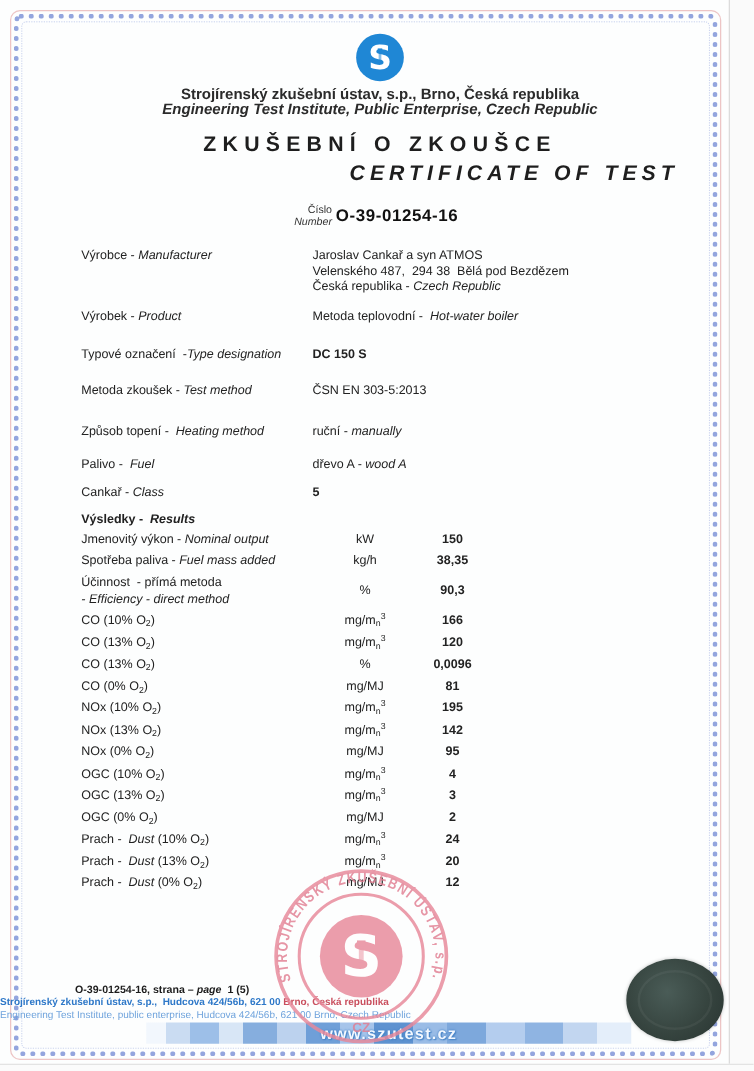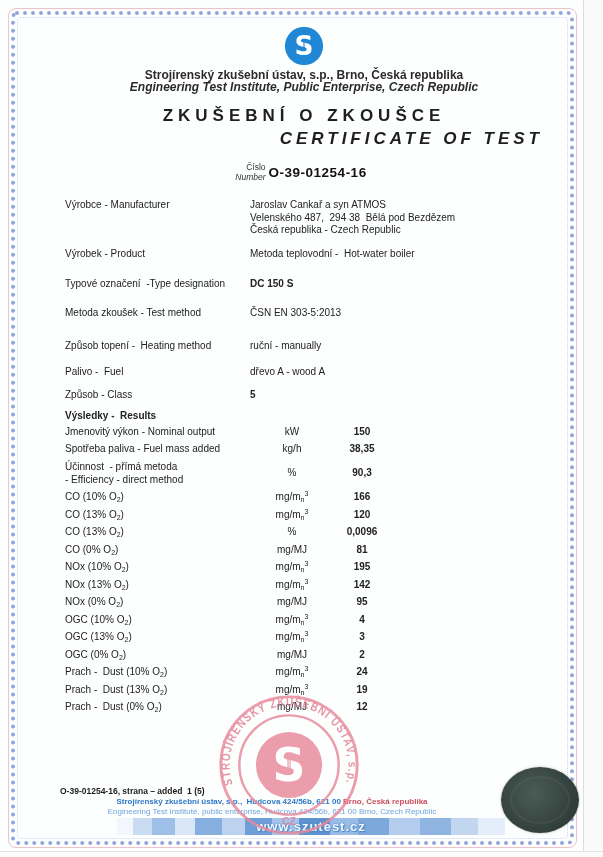--- a/index.html
+++ b/index.html
@@ -31,21 +31,21 @@
 
   #fields{margin-top:17px;}
   .field{display:grid;grid-template-columns:185px 1fr;font-size:10px;line-height:12.5px;}
   .field:nth-child(1){margin-bottom:11px;}
   .field:nth-child(2){margin-bottom:18px;}
   .field:nth-child(3){margin-bottom:16px;}
   .field:nth-child(4){margin-bottom:21px;}
   .field:nth-child(5){margin-bottom:13px;}
   .field:nth-child(6){margin-bottom:11px;}
   .field:nth-child(7){margin-bottom:8px;}
-  .it{}
+  .it{font-style:italic;}
   .b{font-weight:bold;}
   .fvals span{white-space:pre-wrap;}
   .fval-line{white-space:pre-wrap;}
 
   .results-head{font-size:10px;font-weight:bold;margin-bottom:4px;}
   .rrow{display:grid;grid-template-columns:192px 70px 70px;font-size:10px;line-height:13px;margin-bottom:4.5px;align-items:center;}
   .rlabel{white-space:pre-wrap;}
   .runit{text-align:center;}
   .rvalue{text-align:center;font-weight:bold;}
   sub{font-size:7px;vertical-align:-2px;line-height:0;}
@@ -54,21 +54,21 @@
   
   .stamp{position:absolute;left:216px;top:692px;width:146px;height:146px;opacity:.82;z-index:5;}
   
   .seal{position:absolute;left:501px;top:767px;width:78px;height:66px;border-radius:50%;
     background:radial-gradient(circle at 42% 40%, #4a5c57 0%, #36443f 55%, #273330 100%);
     box-shadow:0 0 3px rgba(0,0,0,.25);z-index:4;}
   .seal::after{content:"";position:absolute;inset:9px;border-radius:50%;border:2px solid rgba(255,255,255,.05);}
 
   
   .pageline{position:absolute;left:60px;top:786px;font-size:8.5px;font-weight:bold;color:#1c1c1c;white-space:pre-wrap;z-index:2;}
-  .addr{position:absolute;left:0;top:797px;width:544px;text-align:center;font-size:8px;line-height:10px;z-index:2;}
+  .addr{position:absolute;left:0;top:797px;width:544px;font-size:8px;line-height:10px;z-index:2;}
   .addr .l1{color:#2e78c8;font-weight:bold;}
   .addr .l1 .red{color:#c94f5e;}
   .addr .l2{color:#6fa3dc;}
   .urlbar{position:absolute;left:117px;top:818px;width:388px;height:17px;z-index:3;
     display:flex;align-items:center;justify-content:center;
     background:linear-gradient(90deg,
       #f2f7fd 0 4%, #cadcf2 4% 9%, #9dbfe8 9% 15%, #d8e6f6 15% 20%,
       #86aede 20% 27%, #bcd2ee 27% 33%, #6f9fd8 33% 40%, #a6c4ea 40% 47%,
       #5e92d0 47% 55%, #9abce6 55% 62%, #7da8dc 62% 70%, #b4cdee 70% 78%,
       #8fb4e2 78% 86%, #c2d6f0 86% 93%, #e4eefa 93% 100%);}
@@ -139,21 +139,21 @@
             <div class="fval-line"><span>ruční - </span><span class="it">manually</span></div>
           </div>
         </div>
         <div class="field">
           <div class="flabel"><span style="white-space:pre-wrap">Palivo -  </span><span class="it">Fuel</span></div>
           <div class="fvals">
             <div class="fval-line"><span>dřevo A - </span><span class="it">wood A</span></div>
           </div>
         </div>
         <div class="field">
-          <div class="flabel"><span style="white-space:pre-wrap">Způsob - </span><span class="it">Class</span></div>
+          <div class="flabel"><span style="white-space:pre-wrap">Cankař - </span><span class="it">Class</span></div>
           <div class="fvals">
             <div class="fval-line"><span class="b">5</span></div>
           </div>
         </div>
       </div>
 
     <div class="results-head"><span style="white-space:pre-wrap">Výsledky -  </span><span class="it">Results</span></div>
 
     <div id="results-rows">
         <div class="rrow">
@@ -222,21 +222,21 @@
           <div class="rvalue">2</div>
         </div>
         <div class="rrow">
           <div class="rlabel"><span>Prach -  </span><span class="it">Dust</span><span> (10% O<sub>2</sub>)</span></div>
           <div class="runit">mg/m<sub>n</sub><sup>3</sup></div>
           <div class="rvalue">24</div>
         </div>
         <div class="rrow">
           <div class="rlabel"><span>Prach -  </span><span class="it">Dust</span><span> (13% O<sub>2</sub>)</span></div>
           <div class="runit">mg/m<sub>n</sub><sup>3</sup></div>
-          <div class="rvalue">19</div>
+          <div class="rvalue">20</div>
         </div>
         <div class="rrow">
           <div class="rlabel"><span>Prach -  </span><span class="it">Dust</span><span> (0% O<sub>2</sub>)</span></div>
           <div class="runit">mg/MJ</div>
           <div class="rvalue">12</div>
         </div>
       </div>
   </div>
 
   <svg class="stamp" viewBox="0 0 150 150">
@@ -250,21 +250,21 @@
     </text>
     <text x="75" y="137" text-anchor="middle" font-size="11" font-weight="bold" fill="#e17e92" font-family="Liberation Sans, DejaVu Sans, sans-serif" id="stamp-cz">CZ</text>
     <circle cx="75" cy="75" r="34" fill="#e8889a"></circle>
     <text x="75" y="91" text-anchor="middle" font-size="47" font-weight="bold" fill="#ffffff" font-family="DejaVu Sans, sans-serif" id="stamp-glyph">S</text>
     <rect x="71.5" y="62" width="7" height="5" fill="#e8889a"></rect>
     <rect x="73" y="69" width="4" height="11" fill="#e8889a" opacity=".6"></rect>
   </svg>
 
   <div class="seal"></div>
 
-  <div class="pageline"><span>O-39-01254-16, strana – </span><span class="it">added</span><span style="white-space:pre-wrap">  1 (5)</span></div>
+  <div class="pageline"><span>O-39-01254-16, strana – </span><span class="it">page</span><span style="white-space:pre-wrap">  1 (5)</span></div>
 
   <div class="addr">
     <div class="l1"><span style="white-space:pre-wrap">Strojírenský zkušební ústav, s.p.,  Hudcova 424/56b, 621 00 </span><span class="red">Brno, Česká republika</span></div>
     <div class="l2">Engineering Test Institute, public enterprise, Hudcova 424/56b, 621 00 Brno, Czech Republic</div>
   </div>
 
   <div class="urlbar">
     <span>www.szutest.cz</span>
   </div>
 </div>

